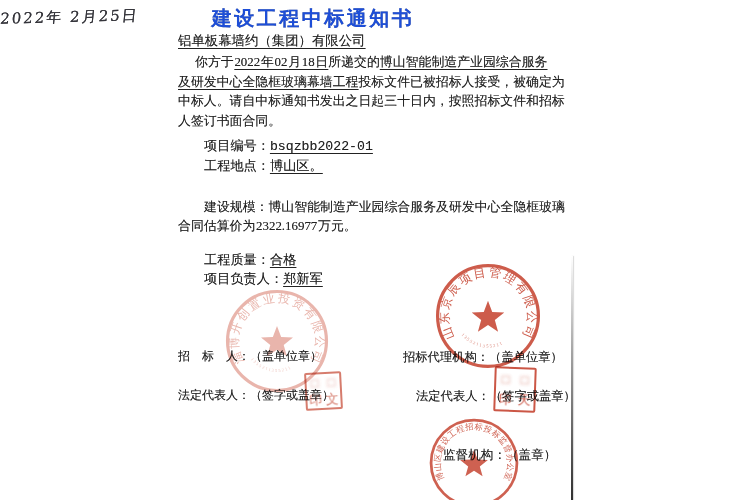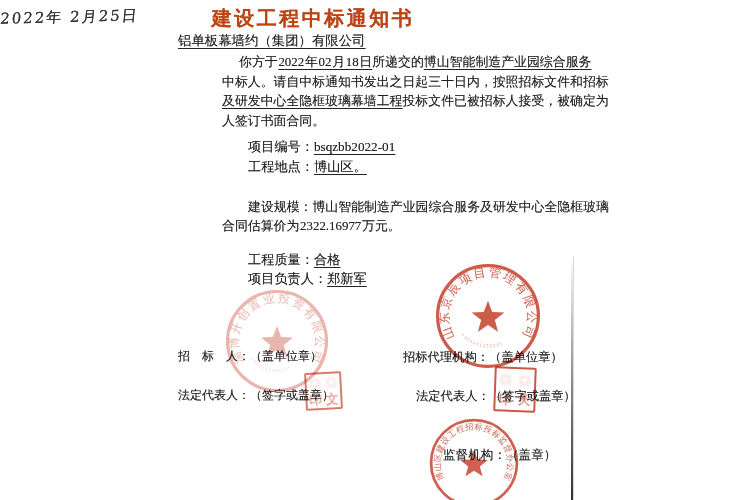--- a/index.html
+++ b/index.html
@@ -3,31 +3,31 @@
 <meta charset="utf-8">
 <style>
   html,body{margin:0;padding:0;}
   body{
     width:750px;height:500px;position:relative;overflow:hidden;
     background:#ffffff;
     font-family:"Liberation Serif","DejaVu Serif",serif;
     color:#222;
   }
   .txt{ text-shadow:0 0 .5px rgba(40,40,40,.5); }
-  .line{ white-space:nowrap;margin-left:44px; }
+  .line{ white-space:nowrap; }
   .ul{ text-decoration:underline; text-underline-offset:3px; text-decoration-thickness:1px; }
 
   #title{ position:absolute; top:5px; left:0; width:626px; text-align:center;
-          font-size:20px; font-weight:bold; letter-spacing:2.5px; color:#c2410c; }
+          font-size:20px; font-weight:bold; letter-spacing:2.5px; color:#1d4ed8; }
   #recipient{ position:absolute; left:178px; top:32px; font-size:13.4px; }
   #paragraph{ position:absolute; left:178px; top:53px; font-size:12.9px;
               line-height:19.7px; word-spacing:-2.5px; }
   #paragraph .indent{ padding-left:17px; }
 
-  #fields1{ position:absolute; left:204px; top:137px; font-size:13.2px; line-height:20.4px; word-spacing:-2px; }
+  #fields1{ position:absolute; left:204px; top:137px; font-size:13.2px; line-height:20.4px; word-spacing:-2px;font-family:Liberation Mono, monospace; }
   #scale{ position:absolute; left:178px; top:198px; font-size:12.9px; line-height:19.3px; word-spacing:-2.5px; }
   #scale .line.first{ padding-left:26px; }
   #fields2{ position:absolute; left:204px; top:251px; font-size:13.2px; line-height:18.7px; word-spacing:-2px; }
 
   .sig{ position:absolute; font-size:12px; white-space:nowrap; }
   #sig-bidder{ left:178px; top:348px; }
   #sig-agency{ left:403px; top:349px; font-size:12.3px; }
   #sig-legal-left{ left:178px; top:387px; }
   #sig-legal-right{ left:416px; top:388px; font-size:12.3px; }
   #sig-supervisor{ left:443px; top:447px; font-size:12.6px;text-align:center; }
@@ -54,22 +54,22 @@
 </style>
 </head>
 <body>
 
 <div id="title" class="txt">建设工程中标通知书</div>
 
 <div id="recipient" class="txt ul">铝单板幕墙约（集团）有限公司</div>
 
 <div id="paragraph" class="txt">
     <div class="line indent"><span>你方于 </span><span class="ul">2022 年 02 月 18 日</span><span>所递交的</span><span class="ul">博山智能制造产业园综合服务</span></div>
+    <div class="line"><span class="ul">及研发中心全隐框玻璃幕墙工程</span><span>投标文件已被招标人接受，被确定为</span></div>
     <div class="line"><span>中标人。请自中标通知书发出之日起三十日内，按照招标文件和招标</span></div>
-    <div class="line"><span class="ul">及研发中心全隐框玻璃幕墙工程</span><span>投标文件已被招标人接受，被确定为</span></div>
     <div class="line"><span>人签订书面合同。</span></div>
   </div>
 
 <div id="fields1" class="txt">
     <div class="line"><span>项目编号：</span><span class="ul">bsqzbb2022-01</span></div>
     <div class="line"><span>工程地点：</span><span class="ul">博山区。</span></div>
   </div>
 
 <div id="scale" class="txt">
     <div class="line first">建设规模：博山智能制造产业园综合服务及研发中心全隐框玻璃</div>

